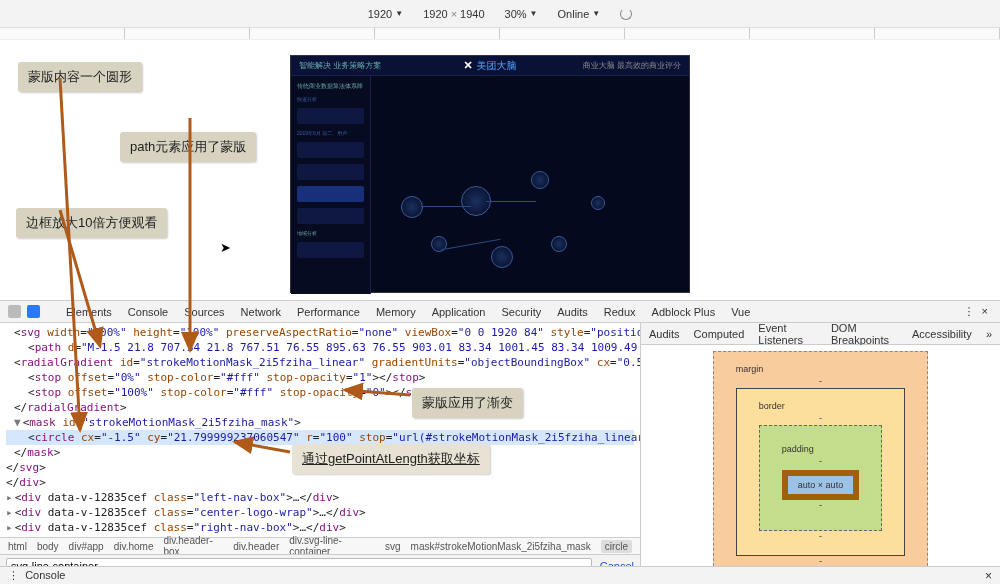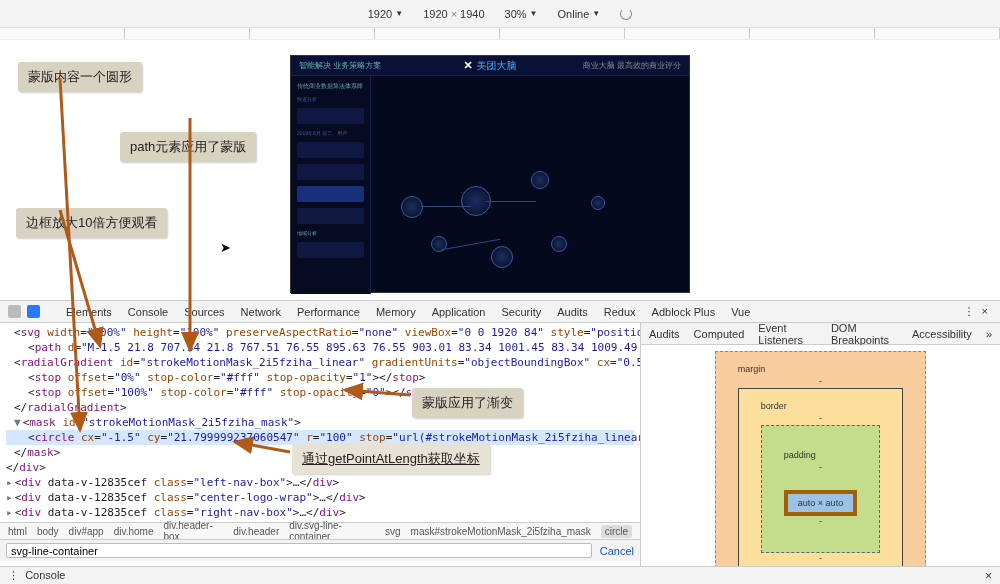--- a/index.html
+++ b/index.html
@@ -76,22 +76,22 @@
 
 
 .side { flex: 1; border-left: 1px solid #ccc; display: flex; flex-direction: column; overflow: hidden; }
 .side-tabs { height: 22px; background: #f3f3f3; border-bottom: 1px solid #ccc; display: flex; align-items: center; gap: 14px; padding: 0 8px; font-size: 11px; color: #333; }
 .side-tabs .active { color: #333; }
 .side-tabs .more { margin-left: auto; }
 
 .box-model-wrap { padding: 6px 12px; background: #fff; display: flex; justify-content: center; }
 .box-margin { background: #f9cc9d; border: 1px dashed #888; padding: 14px 22px; font-size: 9px; color: #333; }
 .box-border { background: #fddf9d; border: 1px solid #444; padding: 14px 22px; margin-top: 2px; }
-.box-padding { background: #c3dd8c; border: 1px dashed #666; padding: 26px 22px; margin-top: 2px; }
-.box-content { background: #9cc3e6; border: 4px solid #a16207; padding: 4px 10px; font-size: 9px; text-align: center; margin-top: 18px; }
+.box-padding { background: #c3dd8c; border: 1px dashed #666; padding: 20px 22px; margin-top: 2px; }
+.box-content { background: #9cc3e6; border: 6px solid #a16207; padding: 4px 10px; font-size: 9px; text-align: center; margin-top: 4px; }
 .box-label { position: relative; top: -2px; }
 .dash { text-align: center; font-size: 9px; }
 
 .filter-row { height: 20px; border-top: 1px solid #ddd; border-bottom: 1px solid #ddd; background: #fff; display: flex; align-items: center; padding: 0 6px; font-style: italic; color: #777; justify-content: space-between; }
 .filter-row .chk { display: flex; align-items: center; gap: 3px; font-style: normal; color: #333; }
 .filter-row input[type=checkbox] { width: 11px; height: 11px; }
 
 .computed-props { flex: 1; overflow: hidden; font-family: Menlo, Consolas, monospace; font-size: 11px; line-height: 15px; padding: 2px 6px; }
 .computed-props .prop { display: flex; }
 .computed-props .name { color: #c80000; width: 150px; }
@@ -224,20 +224,21 @@
       <div class="elements" id="elements-tree">
           <div class="ln indent1">&lt;<span class="tag">svg</span> <span class="attr">width</span>=<span class="val">"100%"</span> <span class="attr">height</span>=<span class="val">"100%"</span> <span class="attr">preserveAspectRatio</span>=<span class="val">"none"</span> <span class="attr">viewBox</span>=<span class="val">"0 0 1920 84"</span> <span class="attr">style</span>=<span class="val">"position: absolute; left: 0px; top: 0px;"</span>&gt;</div>
           <div class="ln indent2">  &lt;<span class="tag">path</span> <span class="attr">d</span>=<span class="val">"M-1.5 21.8 707.34 21.8 767.51 76.55 895.63 76.55 903.01 83.34 1001.45 83.34 1009.49 76.54 1139.51 76.55 203.16 21.8 1921 21.8"</span> =&gt;&lt;/&gt;</div>
           <div class="ln indent1">  &lt;<span class="tag">radialGradient</span> <span class="attr">id</span>=<span class="val">"strokeMotionMask_2i5fziha_linear"</span> <span class="attr">gradientUnits</span>=<span class="val">"objectBoundingBox"</span> <span class="attr">cx</span>=<span class="val">"0.5"</span> =&gt;</div>
           <div class="ln indent2">    &lt;<span class="tag">stop</span> <span class="attr">offset</span>=<span class="val">"0%"</span> <span class="attr">stop-color</span>=<span class="val">"#fff"</span> <span class="attr">stop-opacity</span>=<span class="val">"1"</span>&gt;&lt;/<span class="tag">stop</span>&gt;</div>
           <div class="ln indent2">    &lt;<span class="tag">stop</span> <span class="attr">offset</span>=<span class="val">"100%"</span> <span class="attr">stop-color</span>=<span class="val">"#fff"</span> <span class="attr">stop-opacity</span>=<span class="val">"0"</span>&gt;&lt;/<span class="tag">stop</span>&gt;</div>
           <div class="ln indent1">  &lt;/<span class="tag">radialGradient</span>&gt;</div>
           <div class="ln indent1"><span class="tri">▼</span>&lt;<span class="tag">mask</span> <span class="attr">id</span>=<span class="val">"strokeMotionMask_2i5fziha_mask"</span>&gt;</div>
           <div class="ln indent2 sel-line">  &lt;<span class="tag">circle</span> <span class="attr">cx</span>=<span class="val">"-1.5"</span> <span class="attr">cy</span>=<span class="val">"21.799999237060547"</span> <span class="attr">r</span>=<span class="val">"100"</span> <span class="attr">stop</span>=<span class="val">"url(#strokeMotionMask_2i5fziha_linear)"</span> =&gt;&lt;/&gt; </div>
           <div class="ln indent1">&lt;/<span class="tag">mask</span>&gt;</div>
+          <div class="ln indent0">&lt;/<span class="tag">svg</span>&gt;</div>
           <div class="ln indent0">&lt;/<span class="tag">div</span>&gt;</div>
           <div class="ln indent0"><span class="tri">▸</span>&lt;<span class="tag">div</span> data-v-12835cef <span class="attr">class</span>=<span class="val">"left-nav-box"</span>&gt;…&lt;/<span class="tag">div</span>&gt;</div>
           <div class="ln indent0"><span class="tri">▸</span>&lt;<span class="tag">div</span> data-v-12835cef <span class="attr">class</span>=<span class="val">"center-logo-wrap"</span>&gt;…&lt;/<span class="tag">div</span>&gt;</div>
           <div class="ln indent0"><span class="tri">▸</span>&lt;<span class="tag">div</span> data-v-12835cef <span class="attr">class</span>=<span class="val">"right-nav-box"</span>&gt;…&lt;/<span class="tag">div</span>&gt;</div>
         </div>
       <div class="breadcrumb" id="breadcrumb">
           <span>html</span>
           <span>body</span>
           <span>div#app</span>
           <span>div.home</span>

